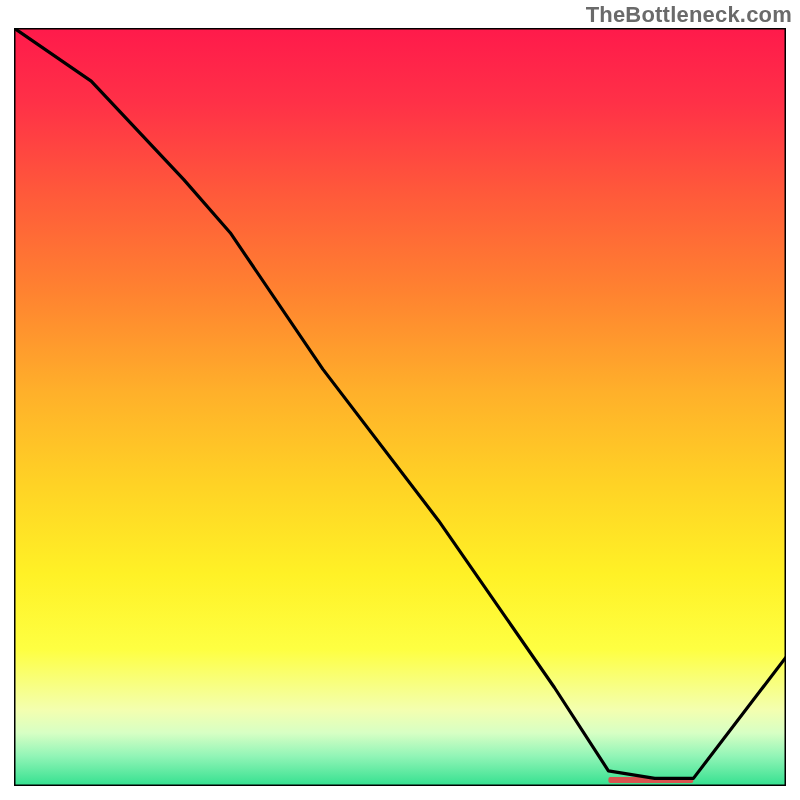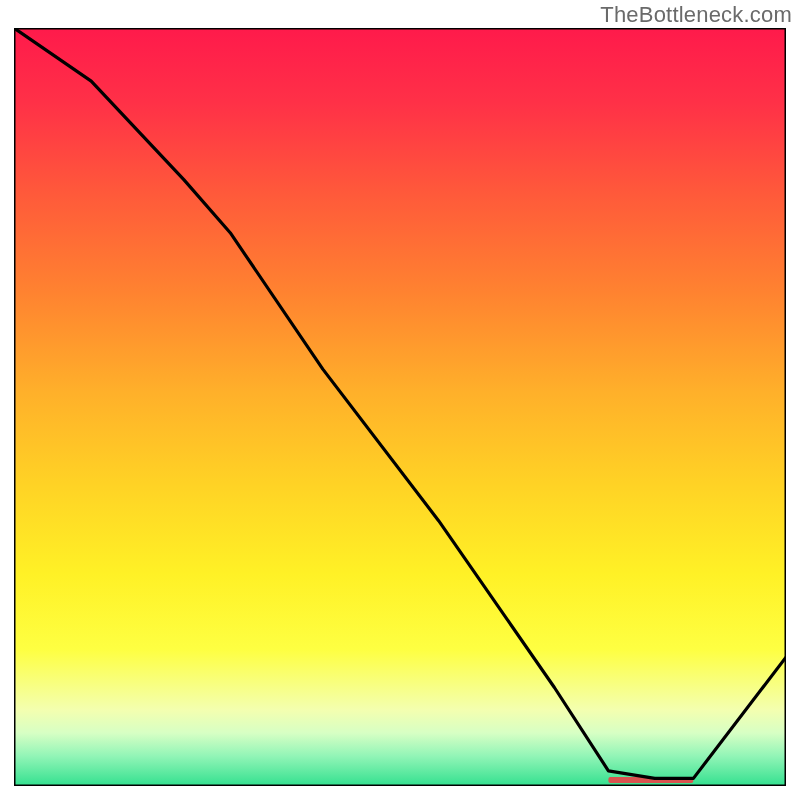--- a/index.html
+++ b/index.html
@@ -14,21 +14,21 @@
   .frame {
     position: relative;
     width: 800px;
     height: 800px;
   }
   .watermark {
     position: absolute;
     top: 2px;
     right: 8px;
     font-size: 22px;
-    font-weight: 400;
+    font-weight: 700;
     color: #6a6a6a;
     letter-spacing: 0.2px;
     z-index: 5;
   }
   .plot-wrap {
     position: absolute;
     left: 14px;
     top: 28px;
     width: 772px;
     height: 758px;

